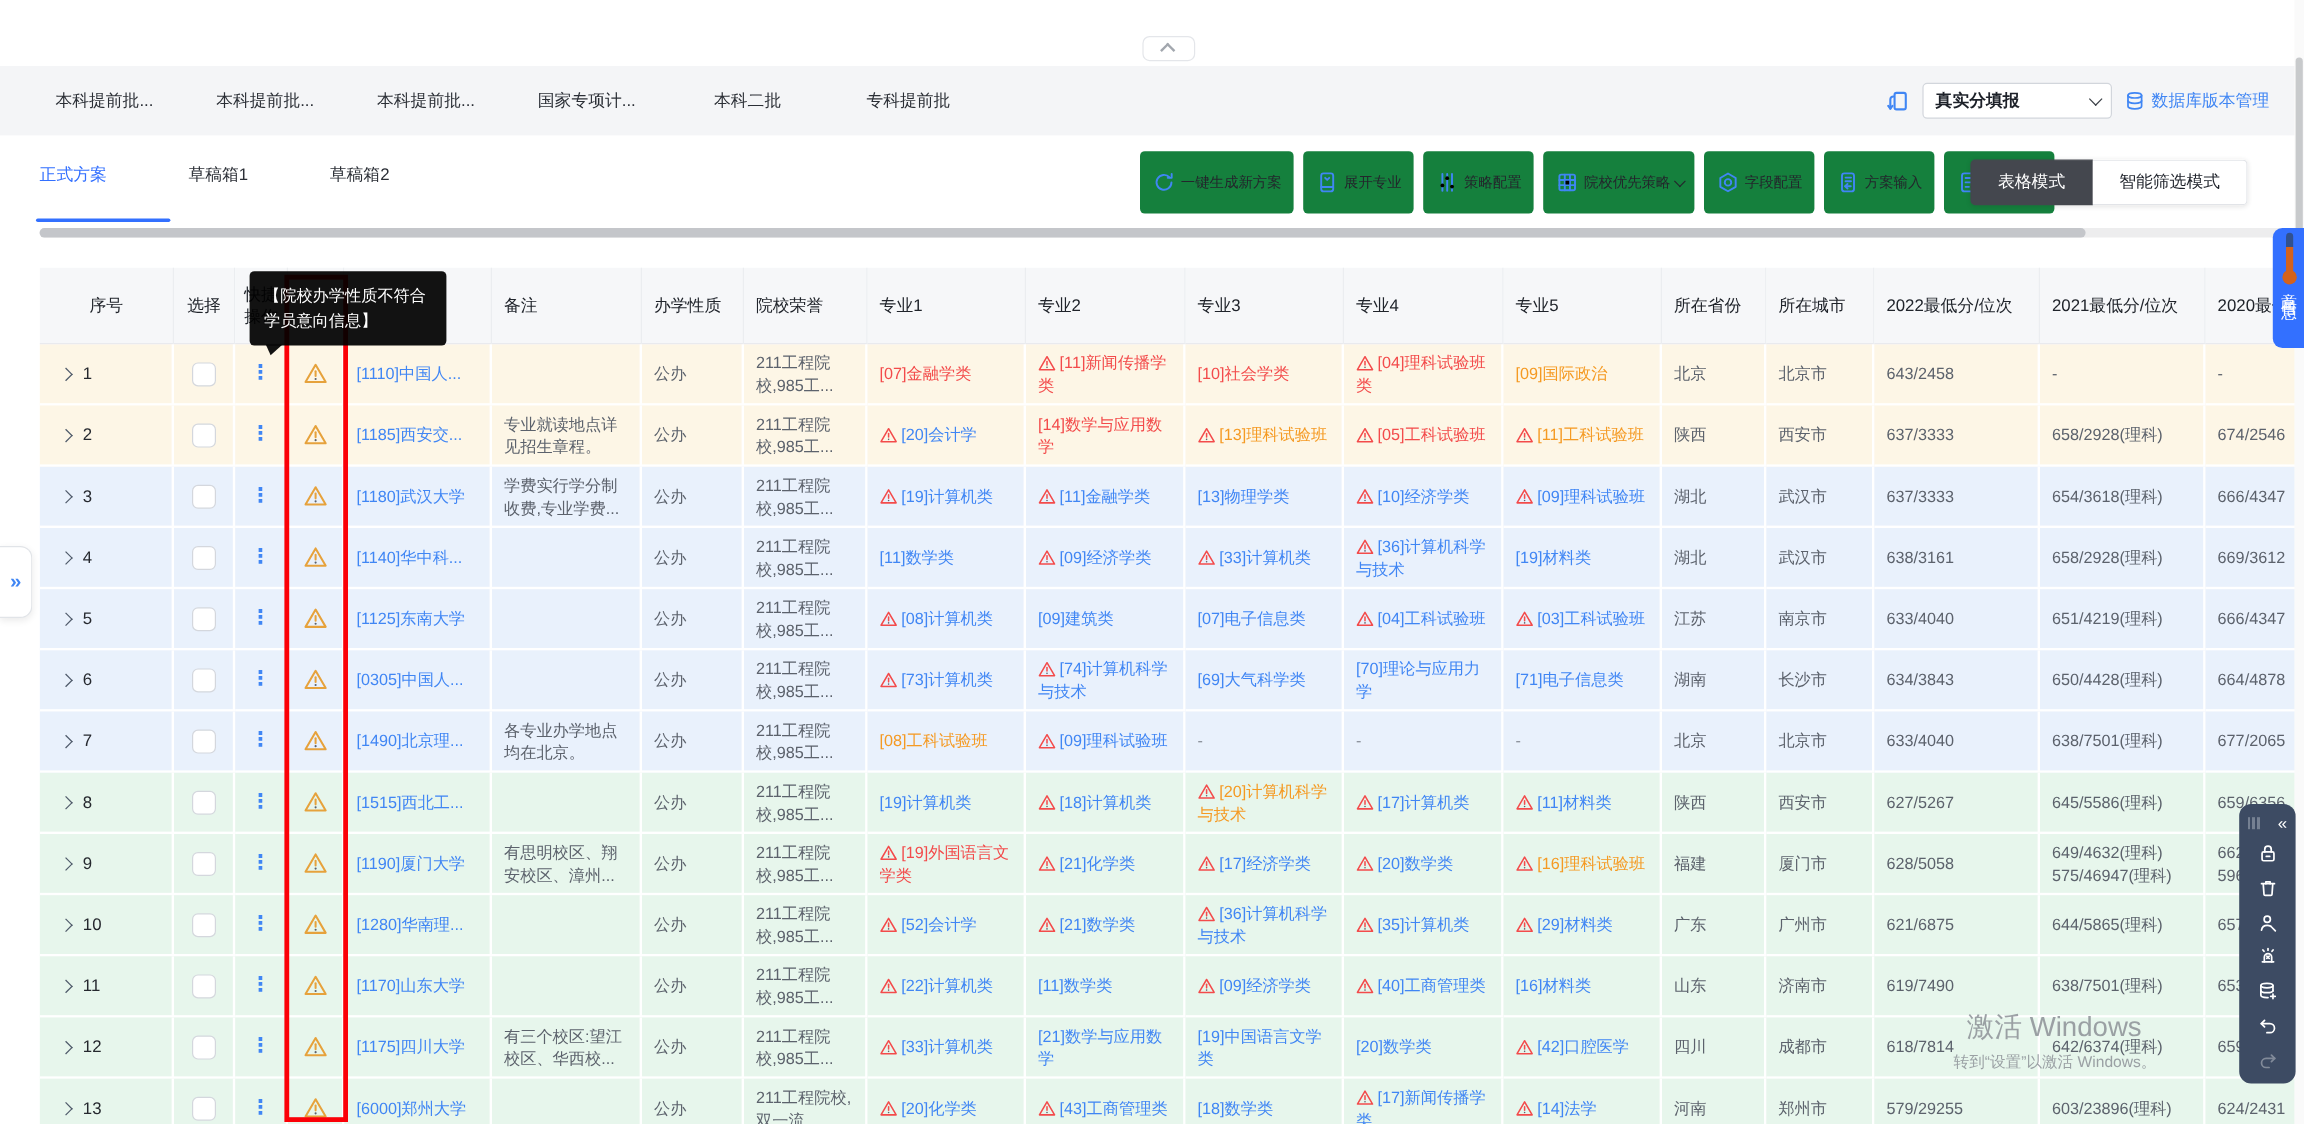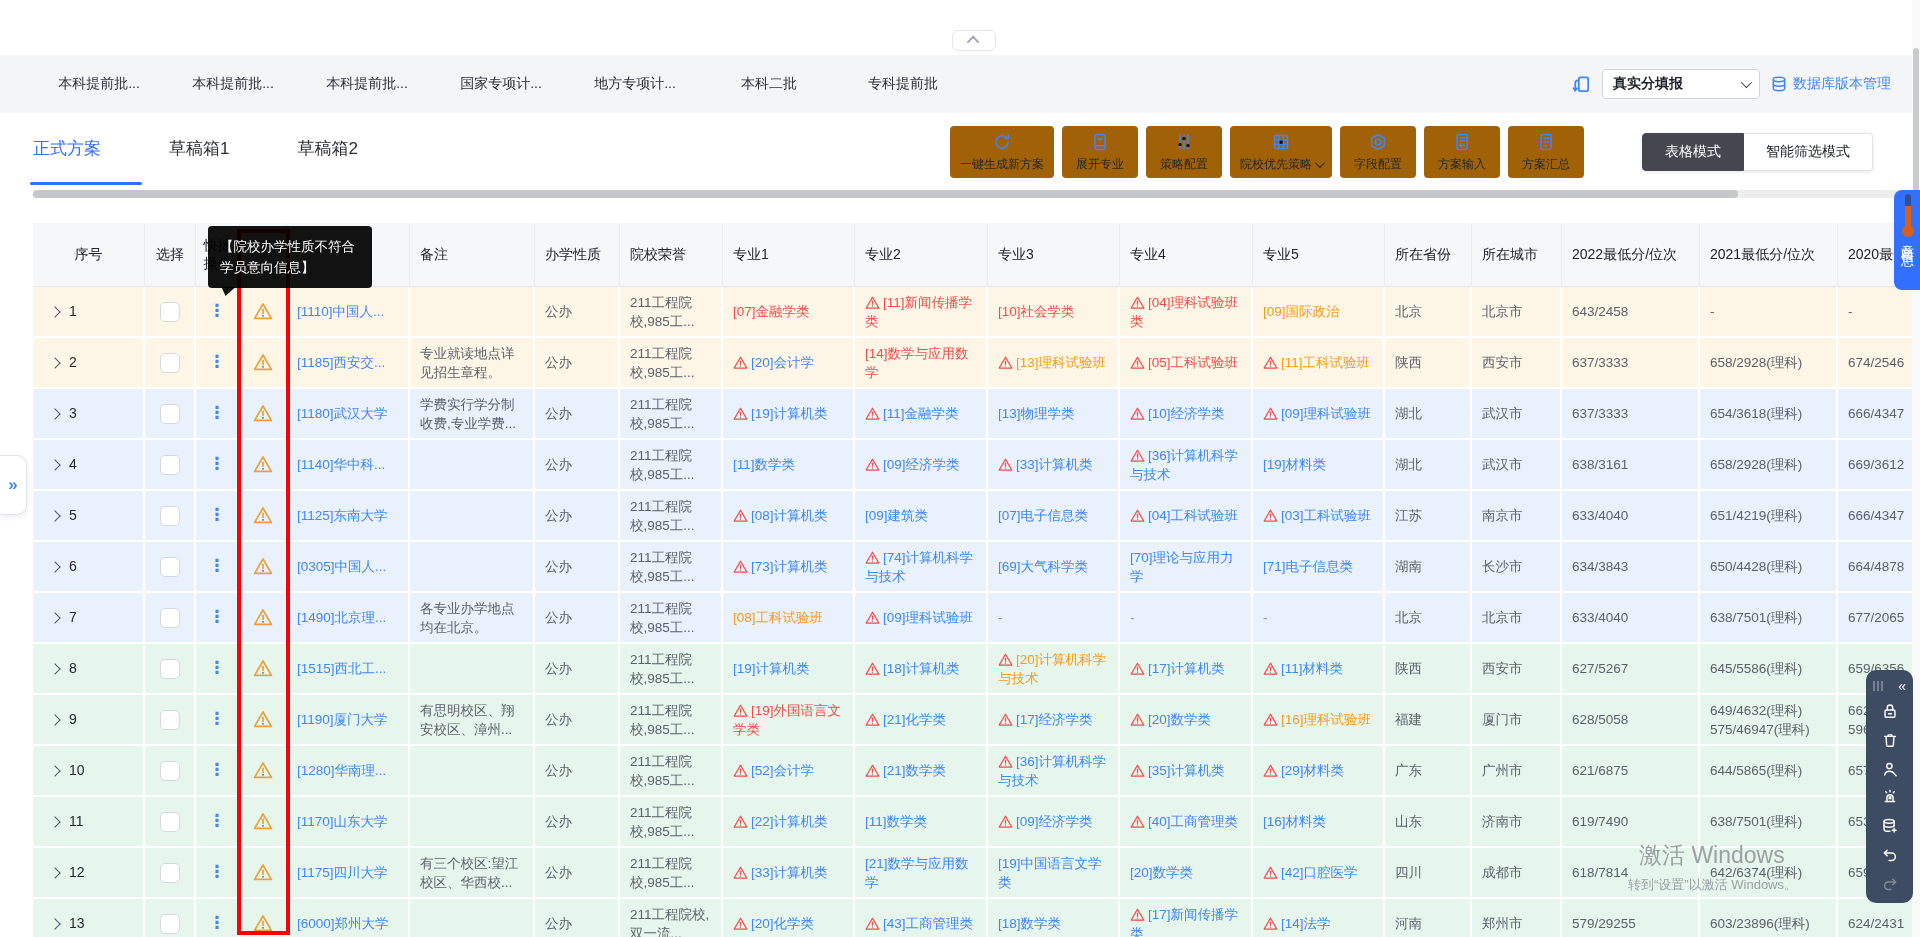--- a/index.html
+++ b/index.html
@@ -8,40 +8,40 @@
   .stage { position:relative; width:1920px; height:937px; overflow:hidden; background:#fff; }
 
   
   .topbar { position:absolute; left:0; top:0; width:1920px; height:55px; background:#fff; }
   .collapse-btn { position:absolute; left:952px; top:30px; width:44px; height:21px; background:#fff;
     border:1px solid #e4e6ea; border-radius:6px; display:flex; align-items:center; justify-content:center; cursor:pointer; }
   .chev-up { width:9px; height:9px; border-left:2px solid #a2a7ae; border-top:2px solid #a2a7ae; transform:rotate(45deg) translateY(2px); }
 
   
   .batch-strip { position:absolute; left:0; top:55px; width:1920px; height:58px; background:#f4f5f7; }
-  .batch-tabs { display:flex; height:58px; padding-left:32px; }
+  .batch-tabs { display:flex; height:58px; padding-left:20px; }
   .batch-tab { width:134px; height:58px; display:flex; align-items:center; justify-content:center;
     font-size:14px; color:#2b2f36; cursor:pointer; white-space:nowrap; }
   .batch-tab.active { background:#fff; border-radius:8px 8px 0 0; }
   .version-ctl { position:absolute; left:1570px; top:0; height:58px; display:flex; align-items:center; gap:10px; }
   .select-box { width:158px; height:30px; border:1px solid #d2d6dc; border-radius:4px; background:#fff;
     display:flex; align-items:center; justify-content:space-between; padding:0 10px; cursor:pointer; }
   .select-box span { font-size:14px; font-weight:bold; color:#1d2129; }
   .caret-down { width:8px; height:8px; border-right:1.8px solid #3a3f46; border-bottom:1.8px solid #3a3f46; transform:rotate(45deg) translateY(-2px); }
   .db-link { display:flex; align-items:flex-start; gap:5px; color:#4086F4; font-size:14px; cursor:pointer; }
   .icon-blue { color:#4086F4; }
 
   
   .plan-bar { position:absolute; left:0; top:113px; width:1920px; height:82px; background:#fff; }
   .plan-tabs { position:absolute; left:33px; top:24px; display:flex; gap:68px; }
-  .plan-tab { font-size:17px; color:#2b2f36; cursor:pointer; }
+  .plan-tab { font-size:14px; color:#2b2f36; cursor:pointer; }
   .plan-tab.active { color:#3370FF; }
   .plan-underline { position:absolute; left:30px; top:69px; width:112px; height:3px; background:#3370FF; border-radius:2px; }
   .tools { position:absolute; left:950px; top:13px; display:flex; gap:8px; }
-  .tool-btn { min-width:76px; height:52px; background:#a16207; border-radius:4px; display:flex; flex-direction:column;
+  .tool-btn { min-width:76px; height:52px; background:#15803d; border-radius:4px; display:flex; flex-direction:row;
     align-items:center; justify-content:center; gap:4px; padding:0 10px; cursor:pointer; }
   .tool-btn .lbl { font-size:12px; color:#23262c; white-space:nowrap; display:flex; align-items:center; gap:3px; }
   .tool-caret { width:7px; height:7px; border-right:1.5px solid #23262c; border-bottom:1.5px solid #23262c; transform:rotate(45deg) translateY(-2px); }
   .mode-toggle { position:absolute; left:1642px; top:20px; display:flex; height:38px; border-radius:4px;
     box-shadow:0 1px 4px rgba(0,0,0,.10); }
   .mode-btn { padding:0 22px; display:flex; align-items:center; font-size:14px; cursor:pointer; background:#fff;
     color:#1d2129; border:1px solid #e2e4e8; }
   .mode-btn.active { background:#44474E; color:#fff; border-color:#44474E; }
   .mode-btn:first-child { border-radius:4px 0 0 4px; }
   .mode-btn:last-child { border-radius:0 4px 4px 0; border-left:none; }
@@ -114,21 +114,20 @@
       <span class="chev-up"></span>
     </div>
   </div>
 
   <div class="batch-strip">
     <div class="batch-tabs" id="batchTabs">
         <div class="batch-tab">本科提前批...</div>
         <div class="batch-tab">本科提前批...</div>
         <div class="batch-tab">本科提前批...</div>
         <div class="batch-tab">国家专项计...</div>
-        <div class="batch-tab">地方专项计...</div>
         <div class="batch-tab">本科二批</div>
         <div class="batch-tab">专科提前批</div>
       </div>
     <div class="version-ctl">
       <span class="icon-blue" id="transferIcon"><svg class="" width="22" height="22" viewBox="0 0 20 20" fill="none" stroke="#4086F4" stroke-width="1.6" stroke-linecap="round" stroke-linejoin="round" style="vertical-align:middle">
             <rect x="8" y="4" width="8.5" height="12.5" rx="1.5"></rect>
             <path d="M4.8 16V9a2.3 2.3 0 0 1 2.3-2.3"></path>
             <path d="M3.2 13.8l1.6 2.2 1.6-2.2"></path>
           </svg></span>
       <div class="select-box">

